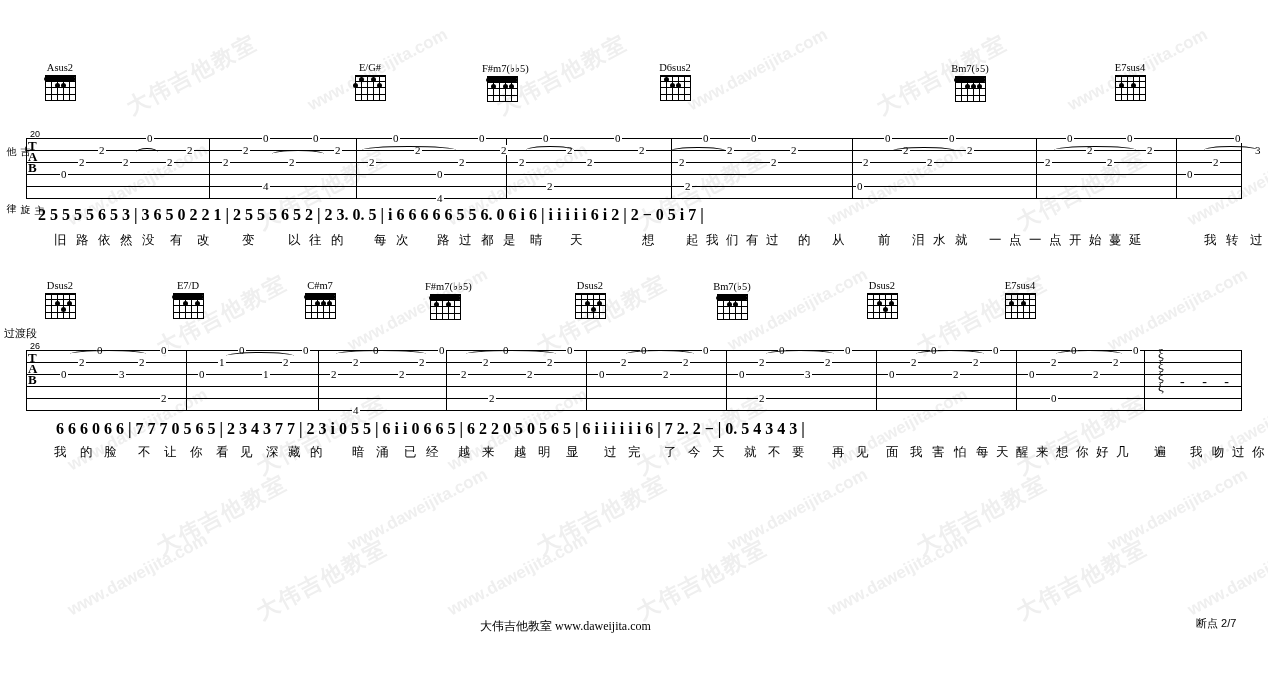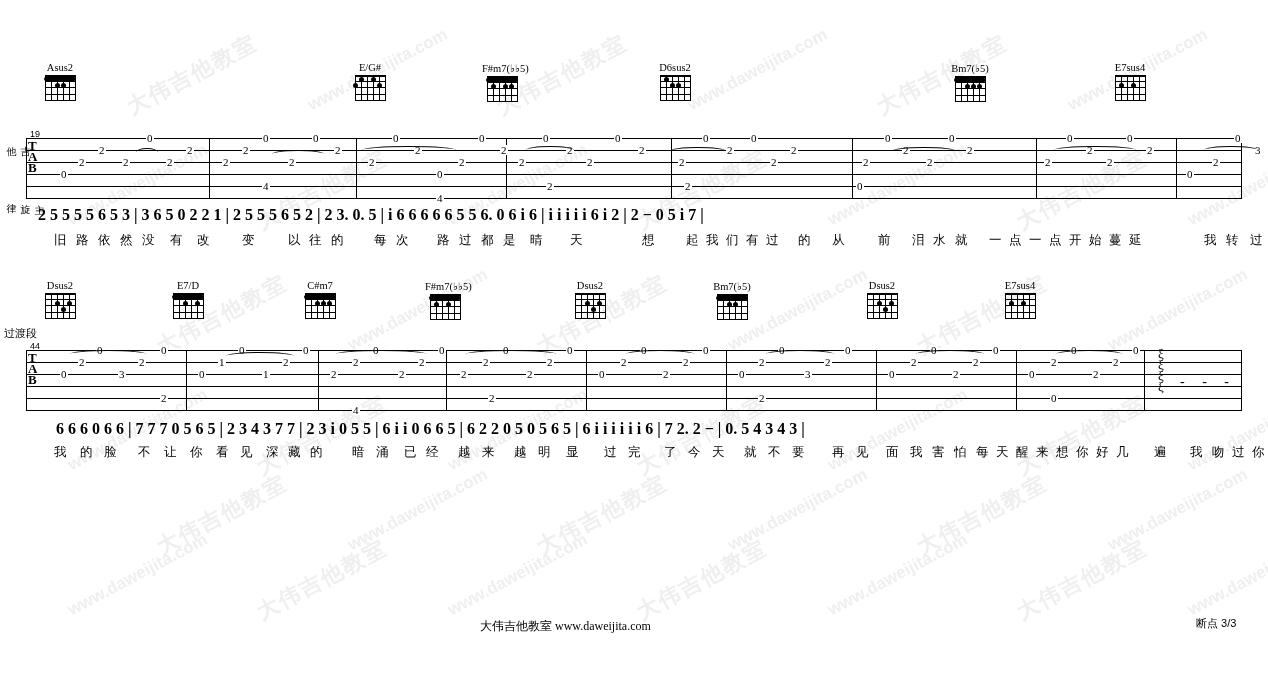--- a/index.html
+++ b/index.html
@@ -250,21 +250,21 @@
       <div class="barline" style="left:826px;top:0;height:60px;"></div>
       <div class="barline" style="left:1010px;top:0;height:60px;"></div>
       <div class="barline" style="left:1150px;top:0;height:60px;"></div>
       <div class="barline" style="left:1215px;top:0;height:60px;"></div>
     </div>
     <div class="tabclef" style="left:28px;top:140px;">
       <span>T</span>
       <span>A</span>
       <span>B</span>
     </div>
-    <div class="measnum" style="left:30px;top:129px;">19</div>
+    <div class="measnum" style="left:30px;top:129px;">20</div>
 
     <div id="notes-1">
         <div class="tn" style="left: 60px; top: 169px;">0</div>
         <div class="tn" style="left: 78px; top: 157px;">2</div>
         <div class="tn" style="left: 98px; top: 145px;">2</div>
         <div class="tn" style="left: 122px; top: 157px;">2</div>
         <div class="tn" style="left: 146px; top: 133px;">0</div>
         <div class="tn" style="left: 166px; top: 157px;">2</div>
         <div class="tn" style="left: 186px; top: 145px;">2</div>
         <div class="tn" style="left: 222px; top: 157px;">2</div>
@@ -547,21 +547,21 @@
       <div class="barline" style="left:850px;top:0;height:60px;"></div>
       <div class="barline" style="left:990px;top:0;height:60px;"></div>
       <div class="barline" style="left:1118px;top:0;height:60px;"></div>
       <div class="barline" style="left:1215px;top:0;height:60px;"></div>
     </div>
     <div class="tabclef" style="left:28px;top:130px;">
       <span>T</span>
       <span>A</span>
       <span>B</span>
     </div>
-    <div class="measnum" style="left:30px;top:119px;">44</div>
+    <div class="measnum" style="left:30px;top:119px;">26</div>
 
     <div id="notes-2">
         <div class="tn" style="left: 60px; top: 147px;">0</div>
         <div class="tn" style="left: 78px; top: 135px;">2</div>
         <div class="tn" style="left: 96px; top: 123px;">0</div>
         <div class="tn" style="left: 118px; top: 147px;">3</div>
         <div class="tn" style="left: 138px; top: 135px;">2</div>
         <div class="tn" style="left: 160px; top: 123px;">0</div>
         <div class="tn" style="left: 160px; top: 171px;">2</div>
         <div class="tn" style="left: 198px; top: 147px;">0</div>
@@ -676,14 +676,14 @@
         <div class="lyric" style="left: 1116px; top: 222px;">几</div>
         <div class="lyric" style="left: 1154px; top: 222px;">遍</div>
         <div class="lyric" style="left: 1190px; top: 222px;">我</div>
         <div class="lyric" style="left: 1212px; top: 222px;">吻</div>
         <div class="lyric" style="left: 1232px; top: 222px;">过</div>
         <div class="lyric" style="left: 1252px; top: 222px;">你</div>
       </div>
   </div>
 
   <div class="footer" style="left:480px;top:618px;">大伟吉他教室 www.daweijita.com</div>
-  <div class="pagenum" style="left:1196px;top:616px;">断点  3/3</div>
+  <div class="pagenum" style="left:1196px;top:616px;">断点  2/7</div>
 </div>
 
 </body></html>

